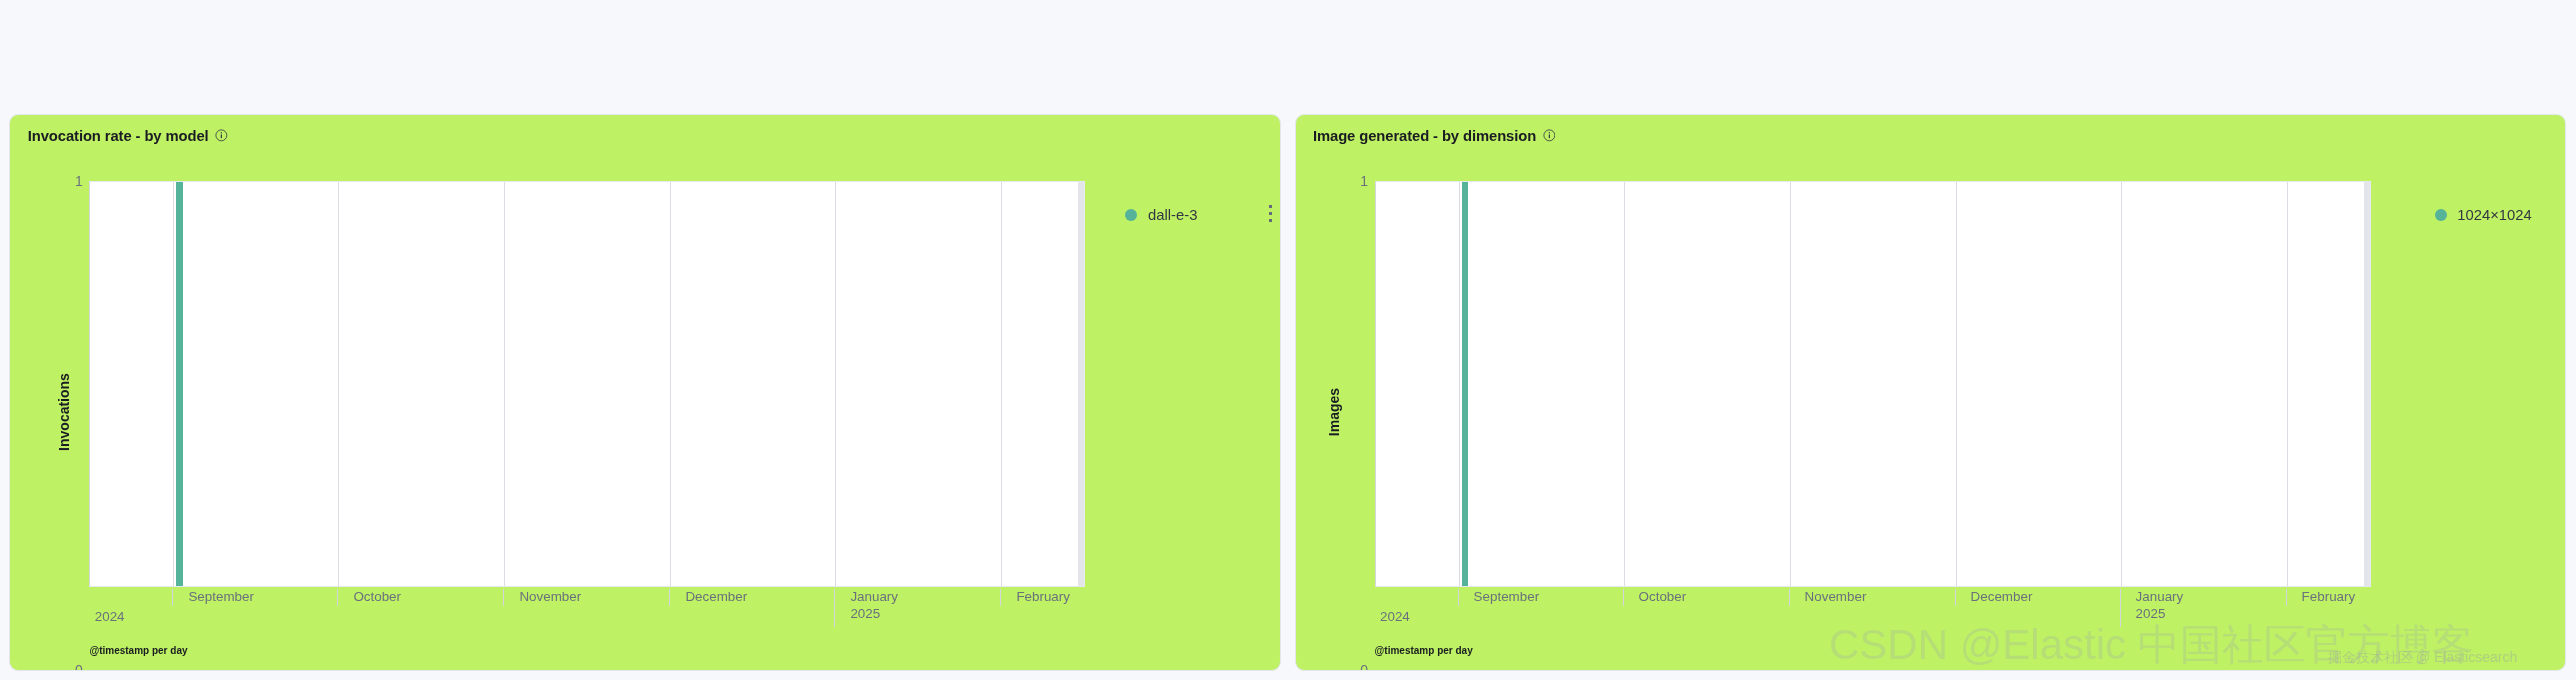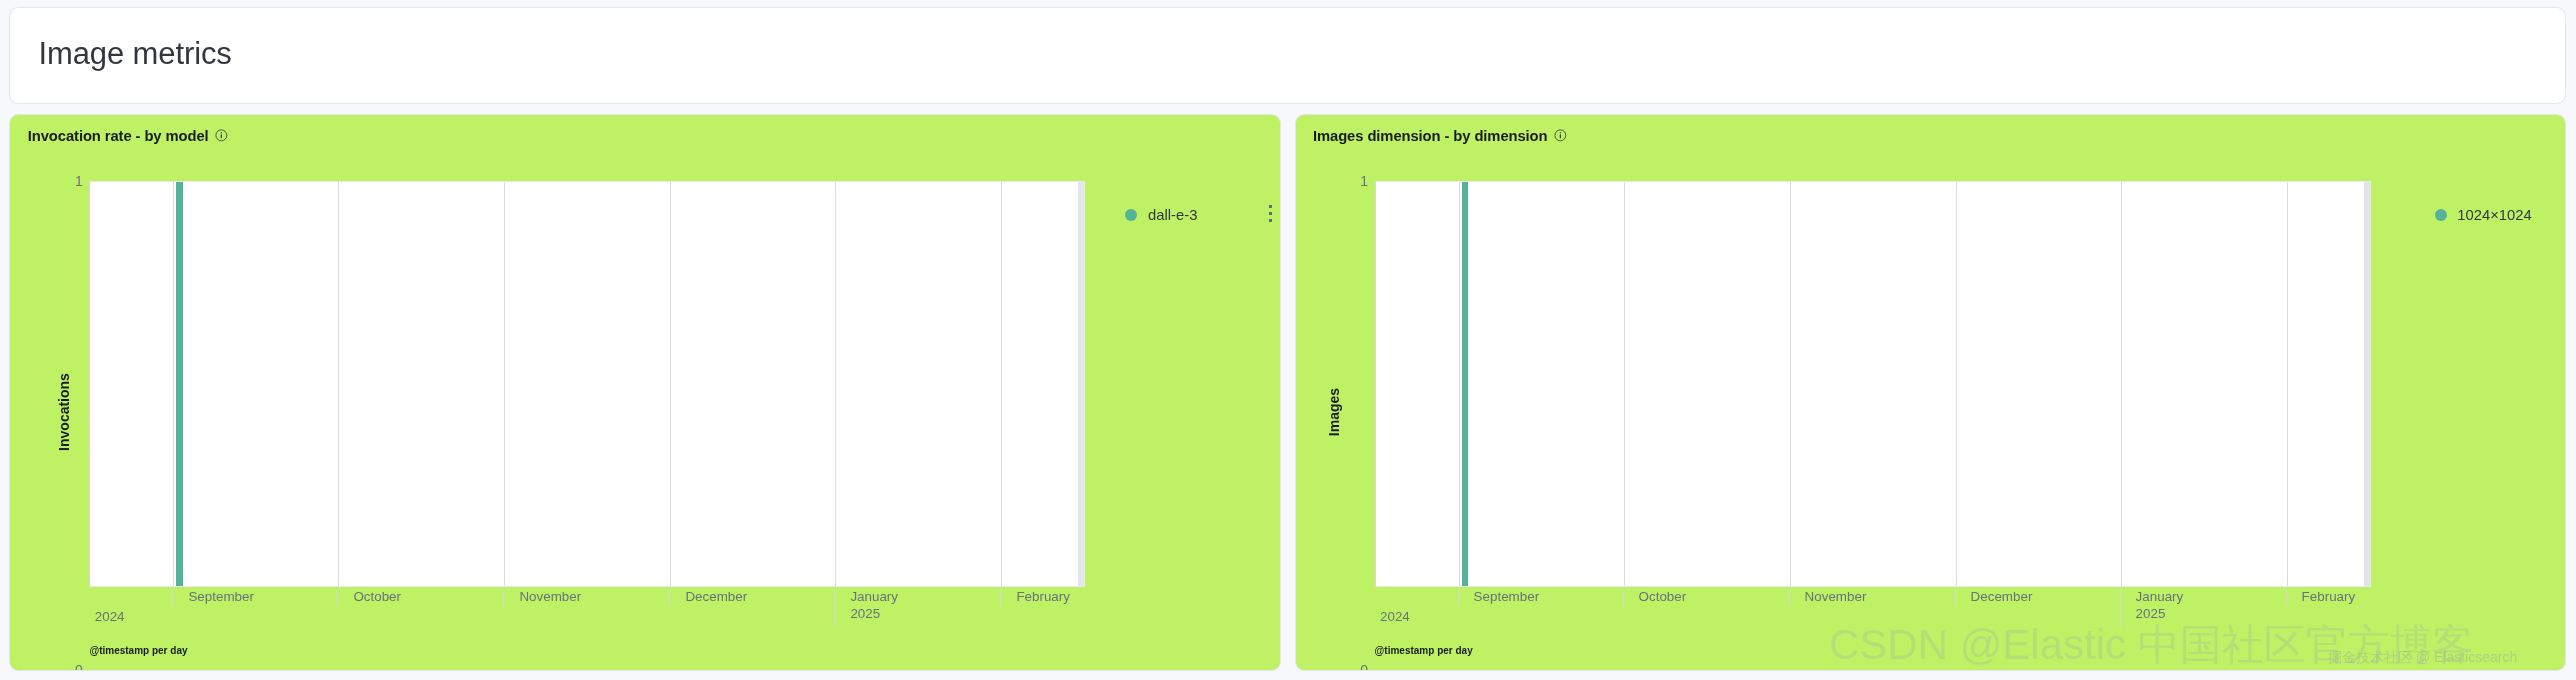--- a/index.html
+++ b/index.html
@@ -153,23 +153,20 @@
     left: 2328px; top: 649px;
     font-size: 14px;
     color: rgba(150,155,165,0.40);
   }
 </style>
 </head>
 <body>
 
 <div class="page">
 
-  <div class="header-card">
-    <div class="header-title">Image metrics</div>
-  </div>
 
   <div class="panels">
 
     <div class="panel left">
       <div class="panel-header">
         <span class="panel-title">Invocation rate - by model</span>
         <span class="info-icon">
           <svg width="12.7" height="12.7" viewBox="0 0 20 20">
             <circle cx="10" cy="10" r="8.6" fill="none" stroke="#343741" stroke-width="1.3"></circle>
             <circle cx="10" cy="5.9" r="1.05" fill="#343741"></circle>
@@ -220,21 +217,21 @@
             <i></i>
             <i></i>
             <i></i>
           </div>
         </div>
       </div>
     </div>
 
     <div class="panel right">
       <div class="panel-header">
-        <span class="panel-title">Images dimension - by dimension</span>
+        <span class="panel-title">Image generated - by dimension</span>
         <span class="info-icon">
           <svg width="12.7" height="12.7" viewBox="0 0 20 20">
             <circle cx="10" cy="10" r="8.6" fill="none" stroke="#343741" stroke-width="1.3"></circle>
             <circle cx="10" cy="5.9" r="1.05" fill="#343741"></circle>
             <rect x="9.05" y="8.3" width="1.9" height="6.2" rx="0.9" fill="#343741"></rect>
           </svg>
         </span>
       </div>
 
       <div class="chart-wrap">

